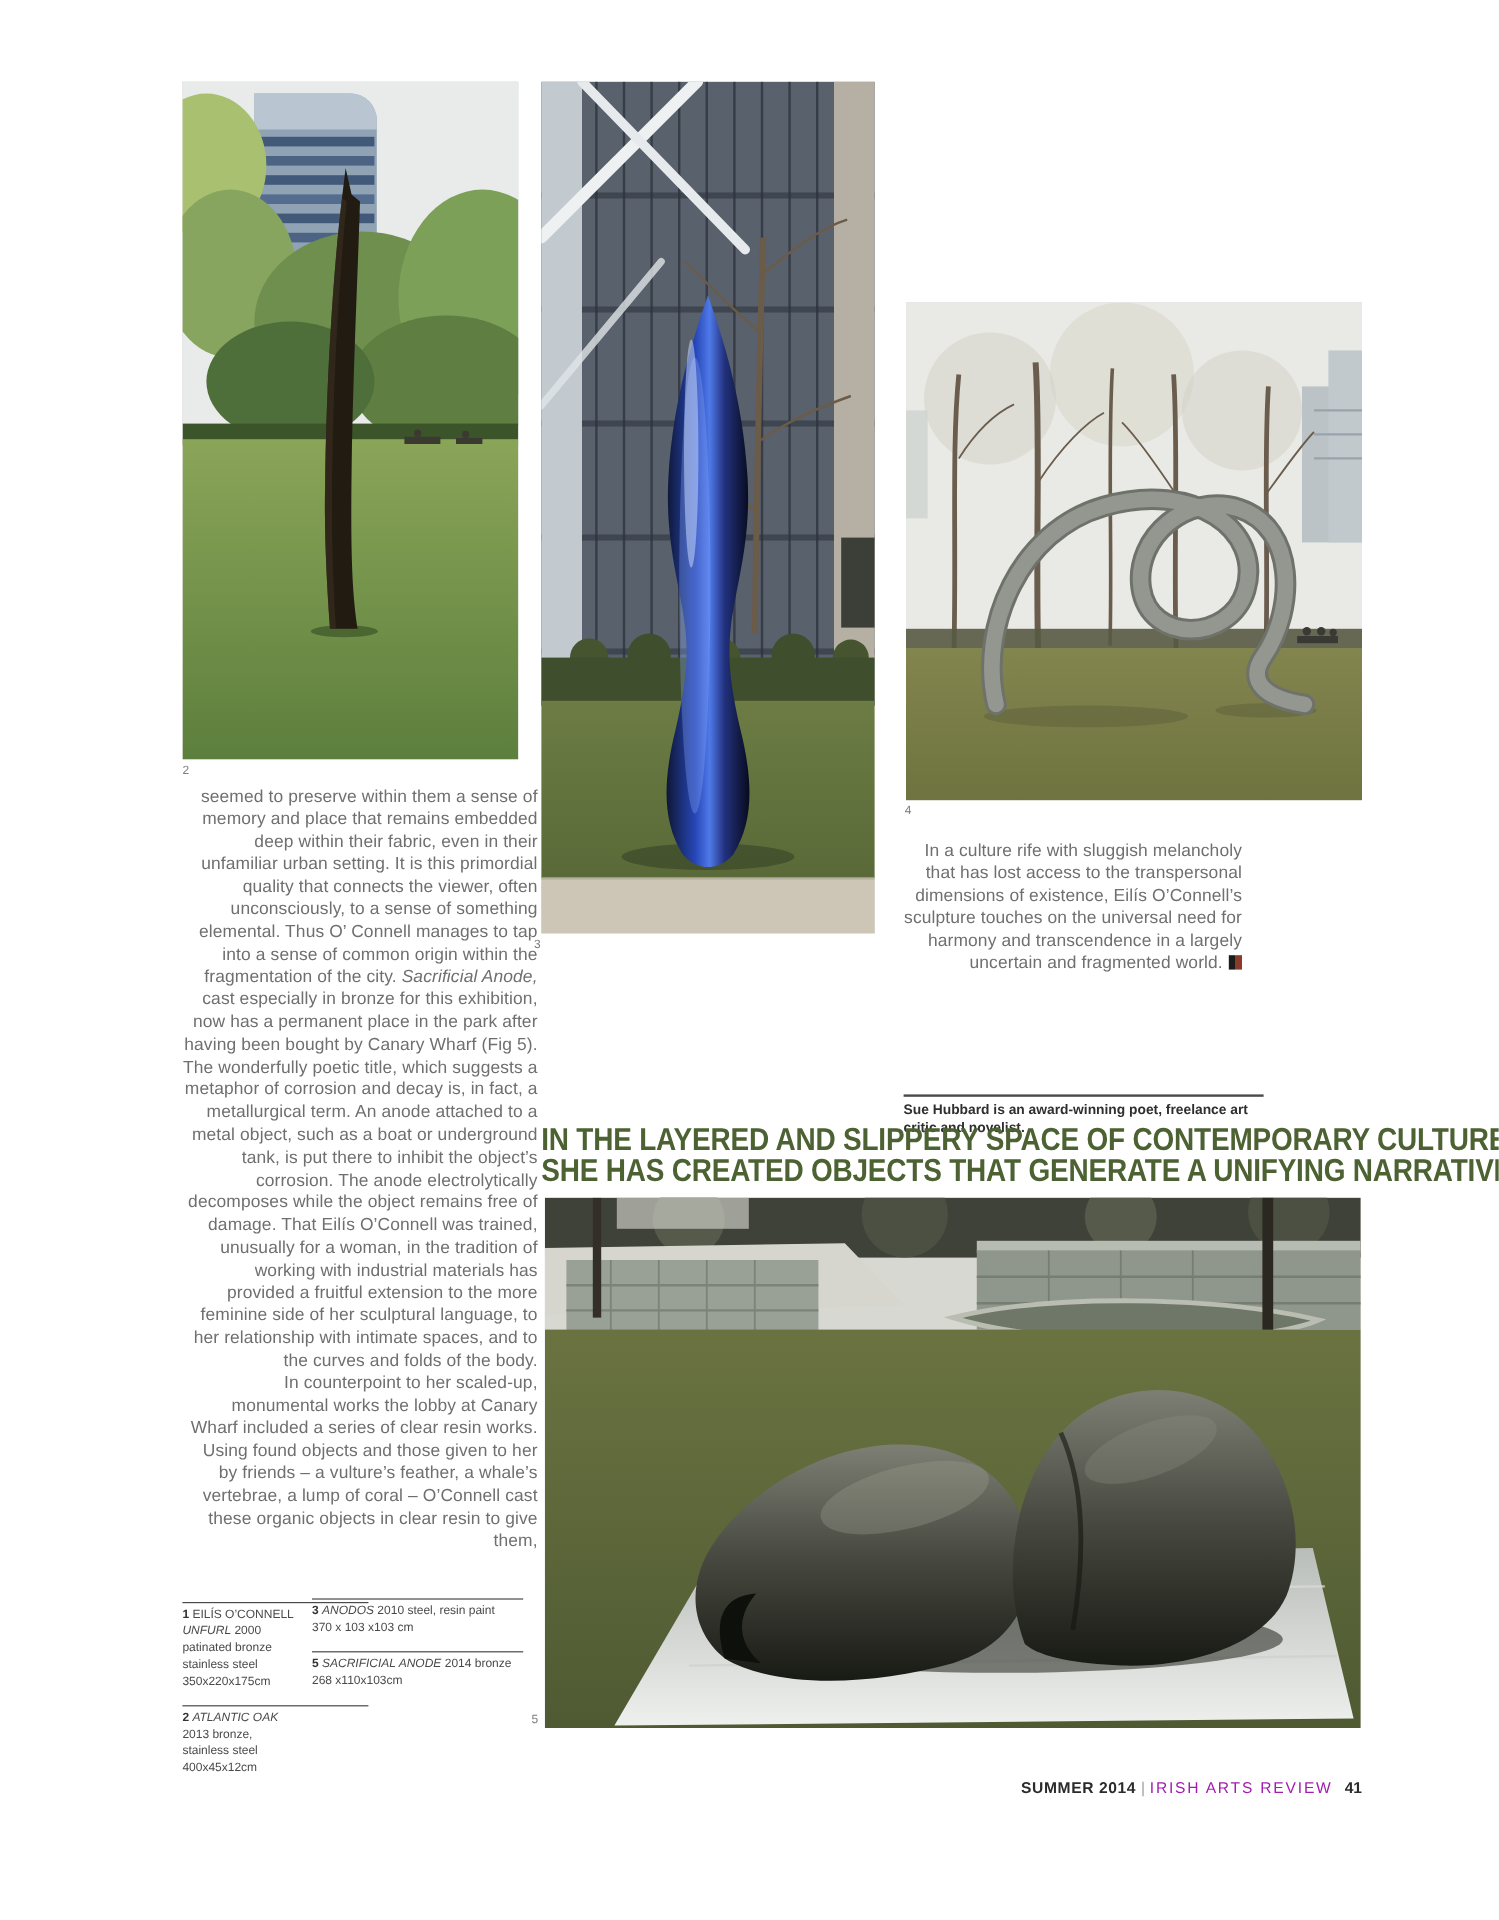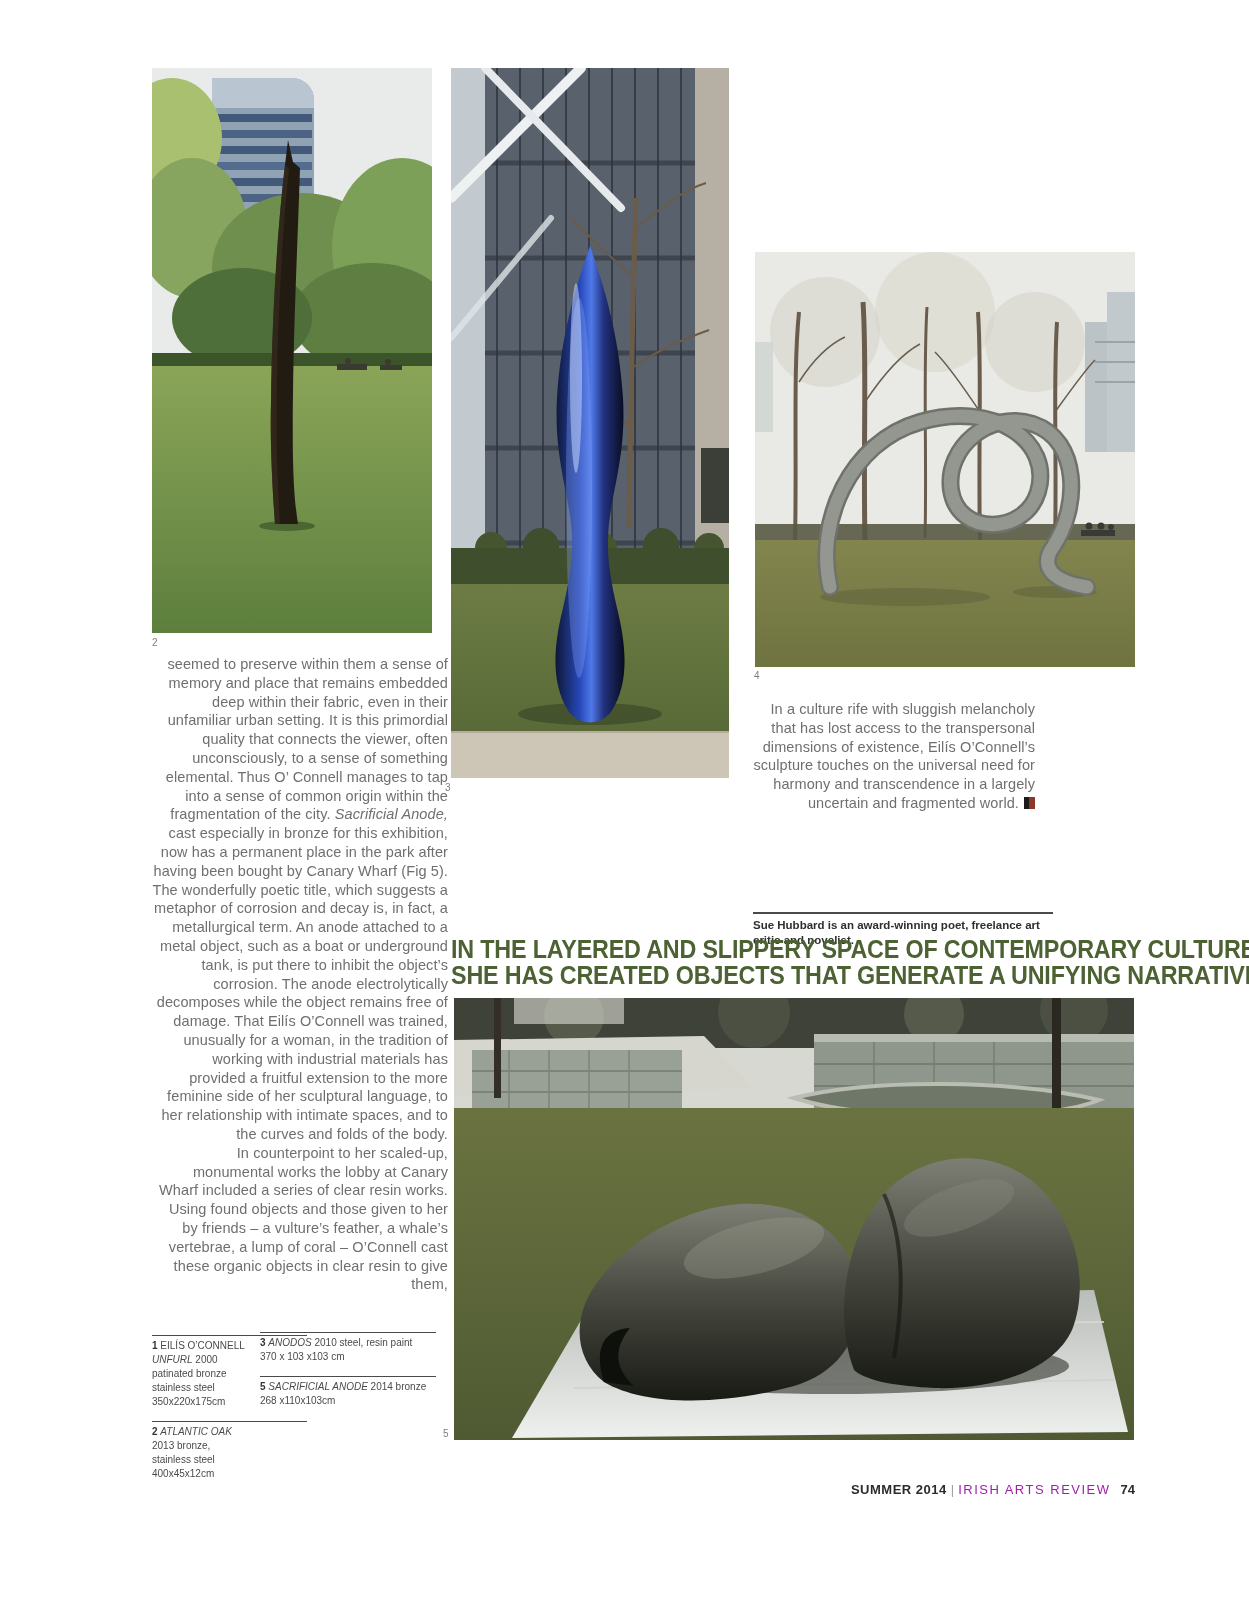--- a/index.html
+++ b/index.html
@@ -272,16 +272,16 @@
   <div class="capcol" style="left:152px;top:1335px;width:155px;">
       <div class="cap-entry"><span class="cap-num">1 </span><span>EILÍS O’CONNELL</span><br><span class="it">UNFURL</span><span> 2000</span><br><span>patinated bronze</span><br><span>stainless steel</span><br><span>350x220x175cm</span></div>
       <div class="cap-entry"><span class="cap-num">2 </span><span class="it">ATLANTIC OAK</span><br><span>2013 bronze,</span><br><span>stainless steel</span><br><span>400x45x12cm</span></div>
     </div>
   <div class="capcol" style="left:260px;top:1332px;width:176px;">
       <div class="cap-entry"><span class="cap-num">3 </span><span class="it">ANODOS</span><span> 2010 steel, resin paint</span><br><span>370 x 103 x103 cm</span></div>
       <div class="cap-entry"><span class="cap-num">5 </span><span class="it">SACRIFICIAL ANODE</span><span> 2014 bronze</span><br><span>268 x110x103cm</span></div>
     </div>
 
   <div class="footer" style="right:114px;top:1482px;">
-    <span class="issue">SUMMER 2014</span><span class="sep">|</span><span class="mag">IRISH ARTS REVIEW</span><span class="pnum">74</span>
+    <span class="issue">SUMMER 2014</span><span class="sep">|</span><span class="mag">IRISH ARTS REVIEW</span><span class="pnum">41</span>
   </div>
 
 </div>
 
 </body></html>

